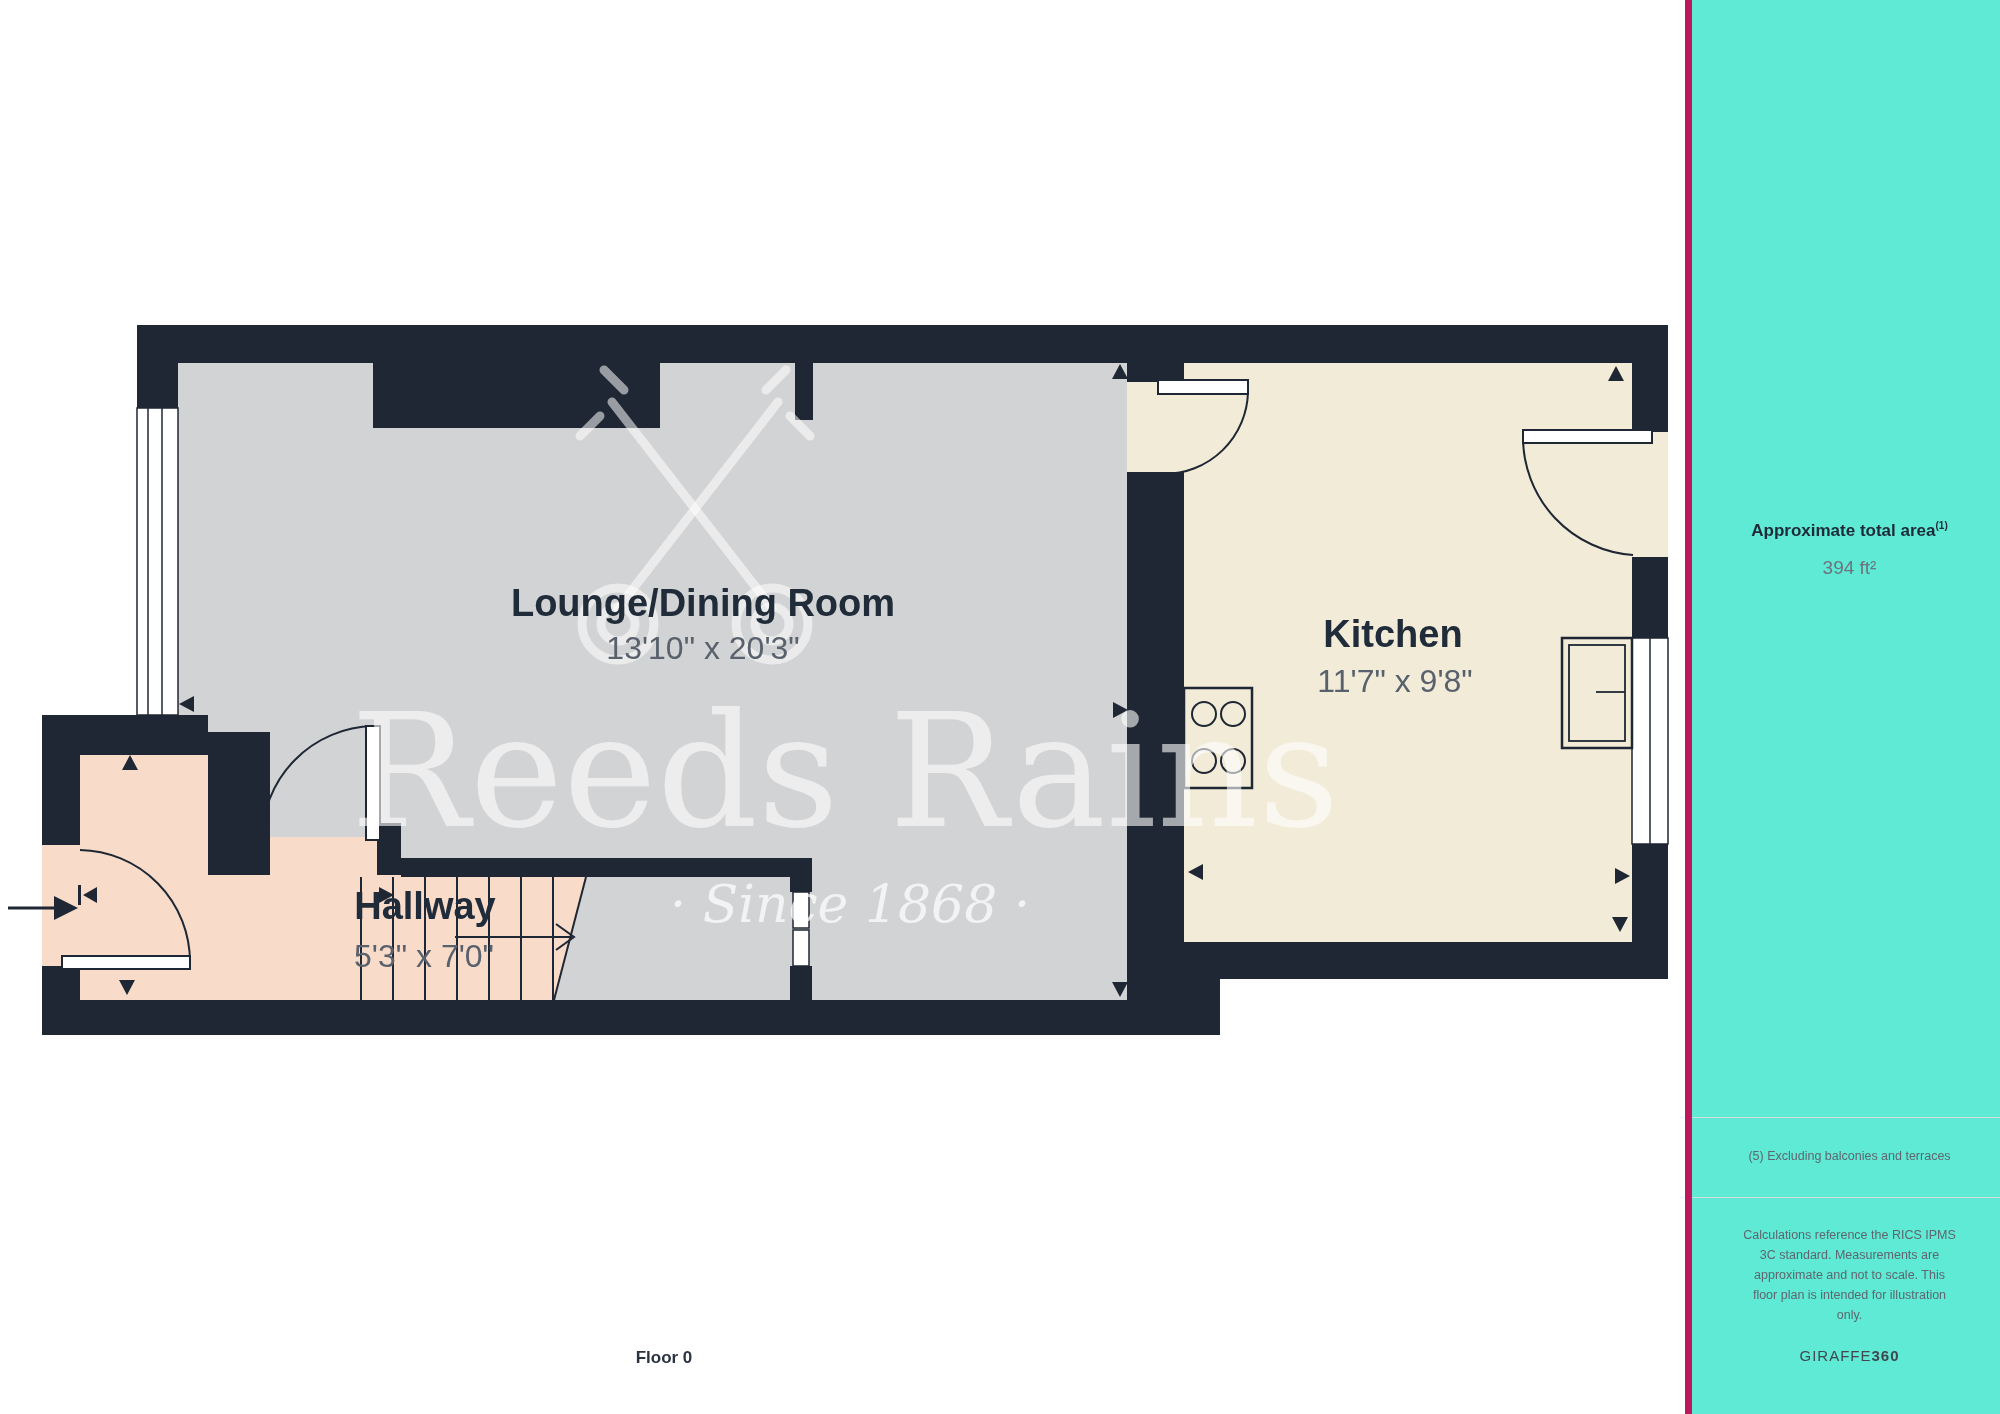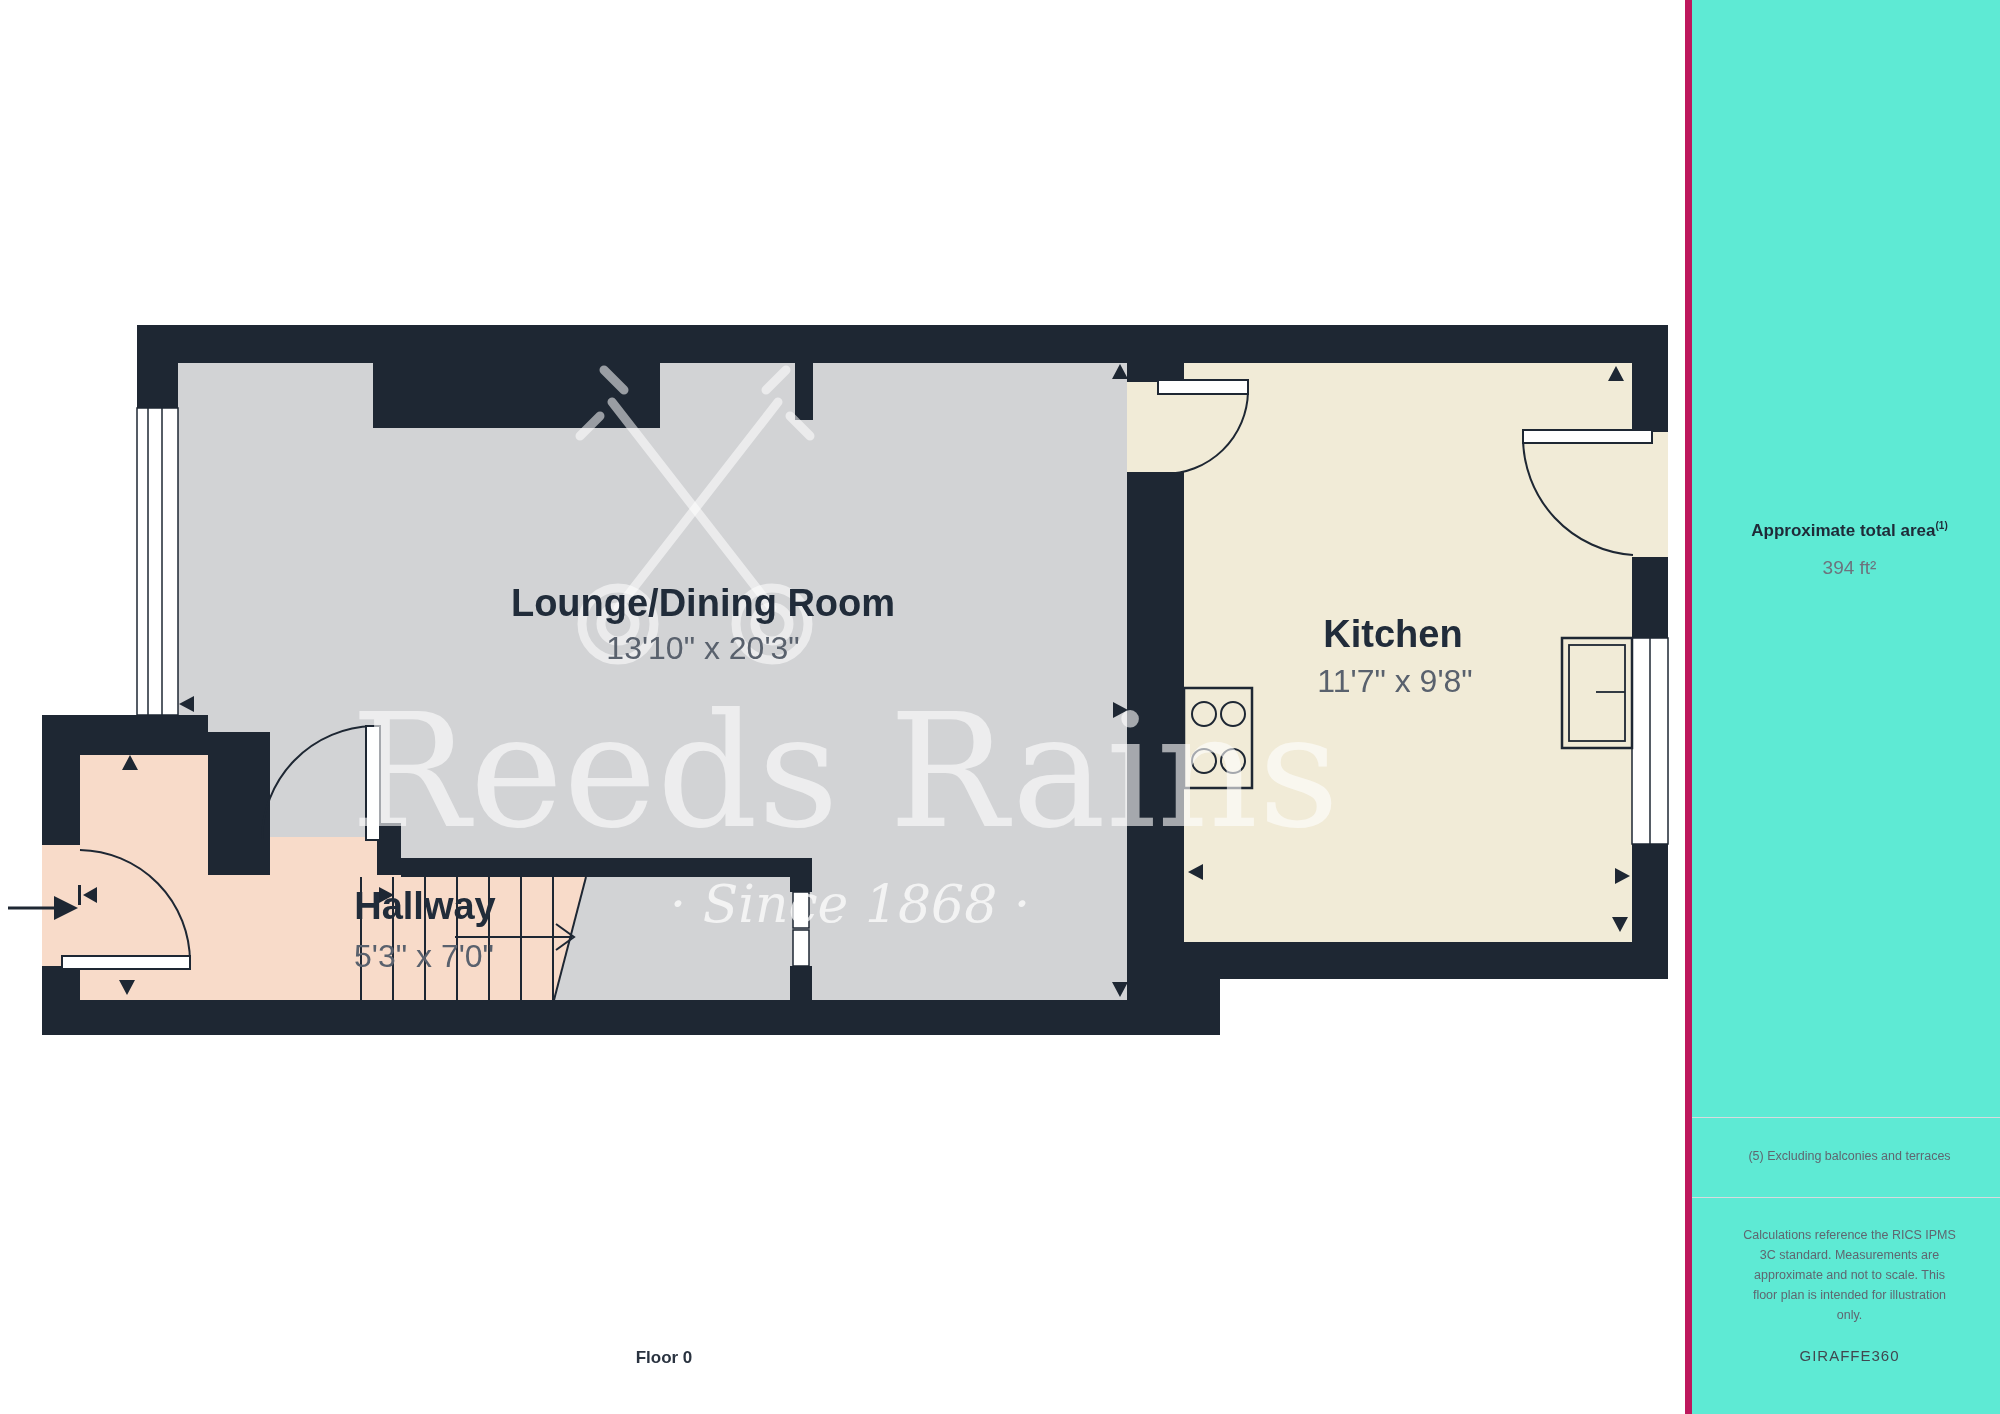--- a/index.html
+++ b/index.html
@@ -21,21 +21,21 @@
             font-size:17px;font-weight:bold;color:#1f2a38;}
   .sb-title sup{font-size:10px;font-weight:bold;}
   .sb-value{position:absolute;left:0;top:557px;width:100%;text-align:center;
             font-size:19px;color:#6d737d;}
   .sb-note{position:absolute;left:0;top:1149px;width:100%;text-align:center;
            font-size:12.5px;color:#5f6670;}
   .sb-disclaimer{position:absolute;left:18px;top:1225px;width:279px;text-align:center;
            font-size:12.5px;line-height:20px;color:#5f6670;white-space:pre-line;}
   .sb-brand{position:absolute;left:0;top:1347px;width:100%;text-align:center;
            font-size:15px;letter-spacing:1px;color:#40474f;}
-  .sb-brand .b{font-weight:normal;margin-top:12px;}
+  .sb-brand .b{font-weight:bold;margin-top:12px;}
 </style>
 </head>
 <body>
 
 <div id="page">
 
   <svg id="plan-svg" width="2000" height="1414" viewBox="0 0 2000 1414">
 
     <g>
 

